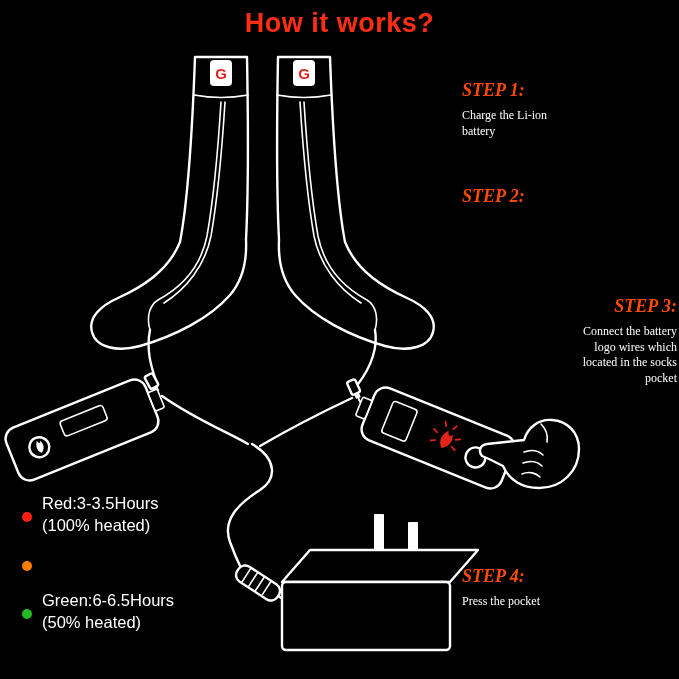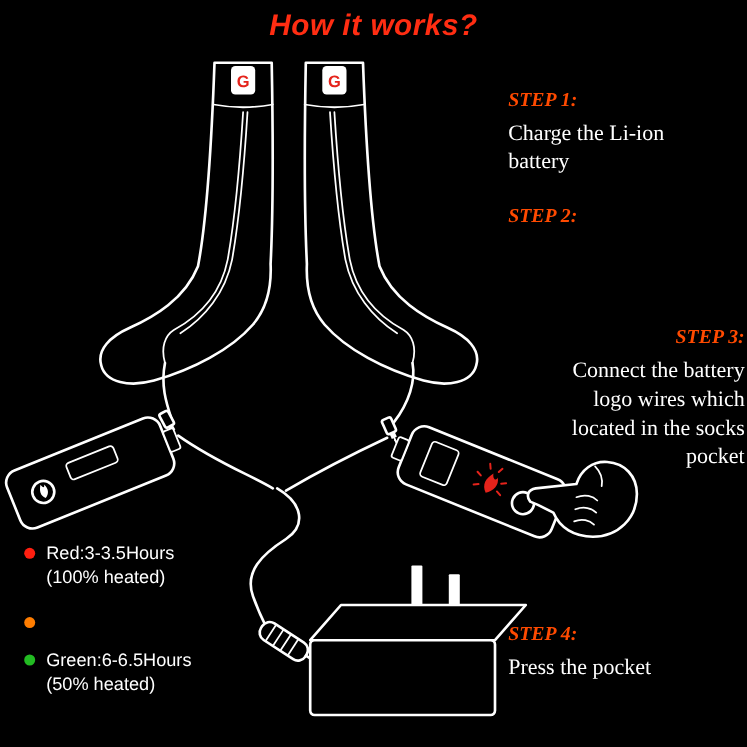--- a/index.html
+++ b/index.html
@@ -15,29 +15,29 @@
   .blk{ fill:var(--background); }
   .thin{ stroke-width:1.6; }
   .fw{ fill:var(--line); stroke:none; }
   .tag{ fill:var(--line); stroke:none; }
   .logo-letter{ fill:var(--flame); font-family:"Liberation Sans",sans-serif; font-weight:bold; font-size:15px; }
   .flame{ fill:var(--flame); stroke:none; }
   .ray{ stroke:var(--flame); stroke-width:1.8; stroke-linecap:round; }
 
   .title{
     position:absolute; top:8px; left:0; width:100%; text-align:center;
-    color:var(--title); font-size:27px; font-weight:bold; font-style:italic; letter-spacing:.5px;
+    color:var(--title); font-size:27px; font-weight:bold; letter-spacing:.5px;
   }
   .step{ position:absolute; left:462px; width:215px;font-family:Liberation Serif, serif; }
   #step1{ top:80px; } #step2{ top:186px; } #step3{ top:296px;text-align:right; } #step4{ top:566px; }
   .step-label{ color:var(--step); font-size:18px; font-weight:bold; font-style:italic; margin:0 0 7px 0; }
-  .step-text{ color:var(--line); font-size:20px; line-height:1.3; white-space:pre-line; }
+  .step-text{ color:var(--line); font-size:12px; line-height:1.3; white-space:pre-line; }
 
   .legend{ position:absolute; left:22px; top:492px; display:flex; flex-direction:column; gap:18px; }
-  .legend-item{ display:flex; align-items:flex-start; gap:10px; }
+  .legend-item{ display:flex; align-items:center; gap:10px; }
   .dot{ width:10px; height:10px; border-radius:50%; margin-top:6px; flex:0 0 auto; }
   .legend-text{ color:var(--line); font-size:16.5px; line-height:1.35; white-space:pre-line; }
 </style>
 </head>
 <body>
 
 <div class="canvas">
 
   <svg class="art" viewBox="0 0 679 679">
 

